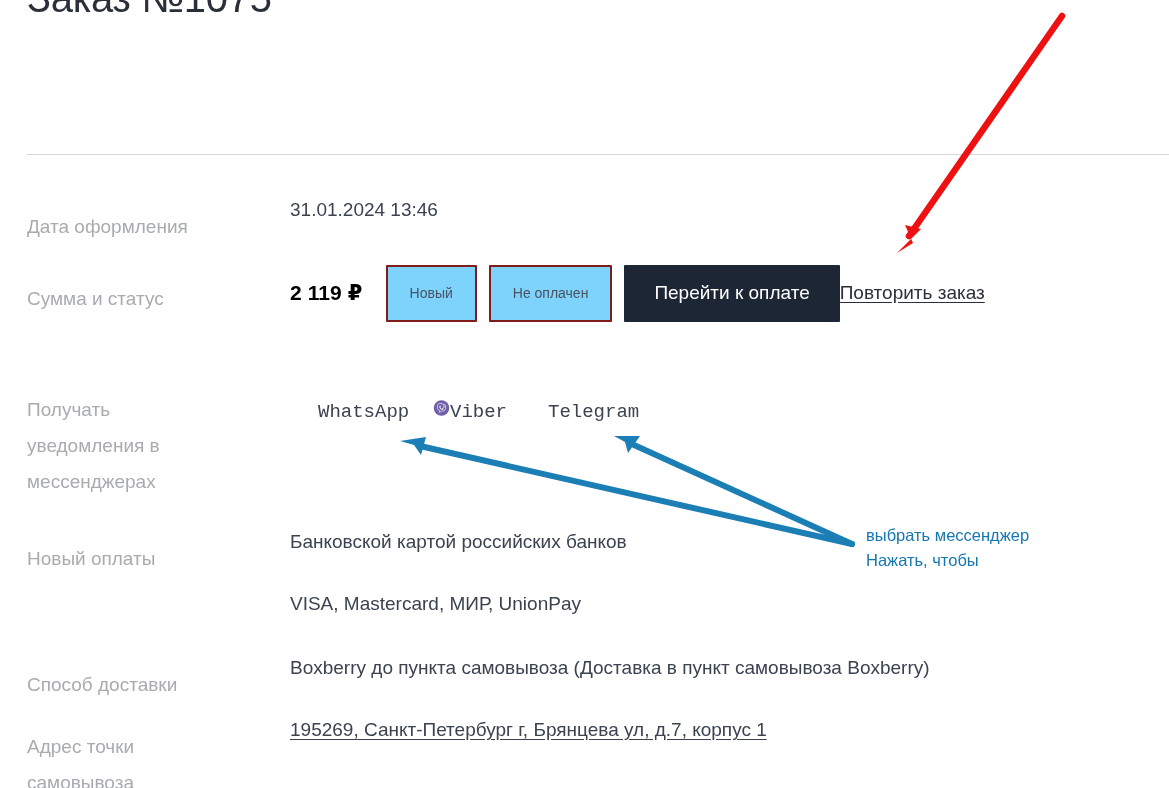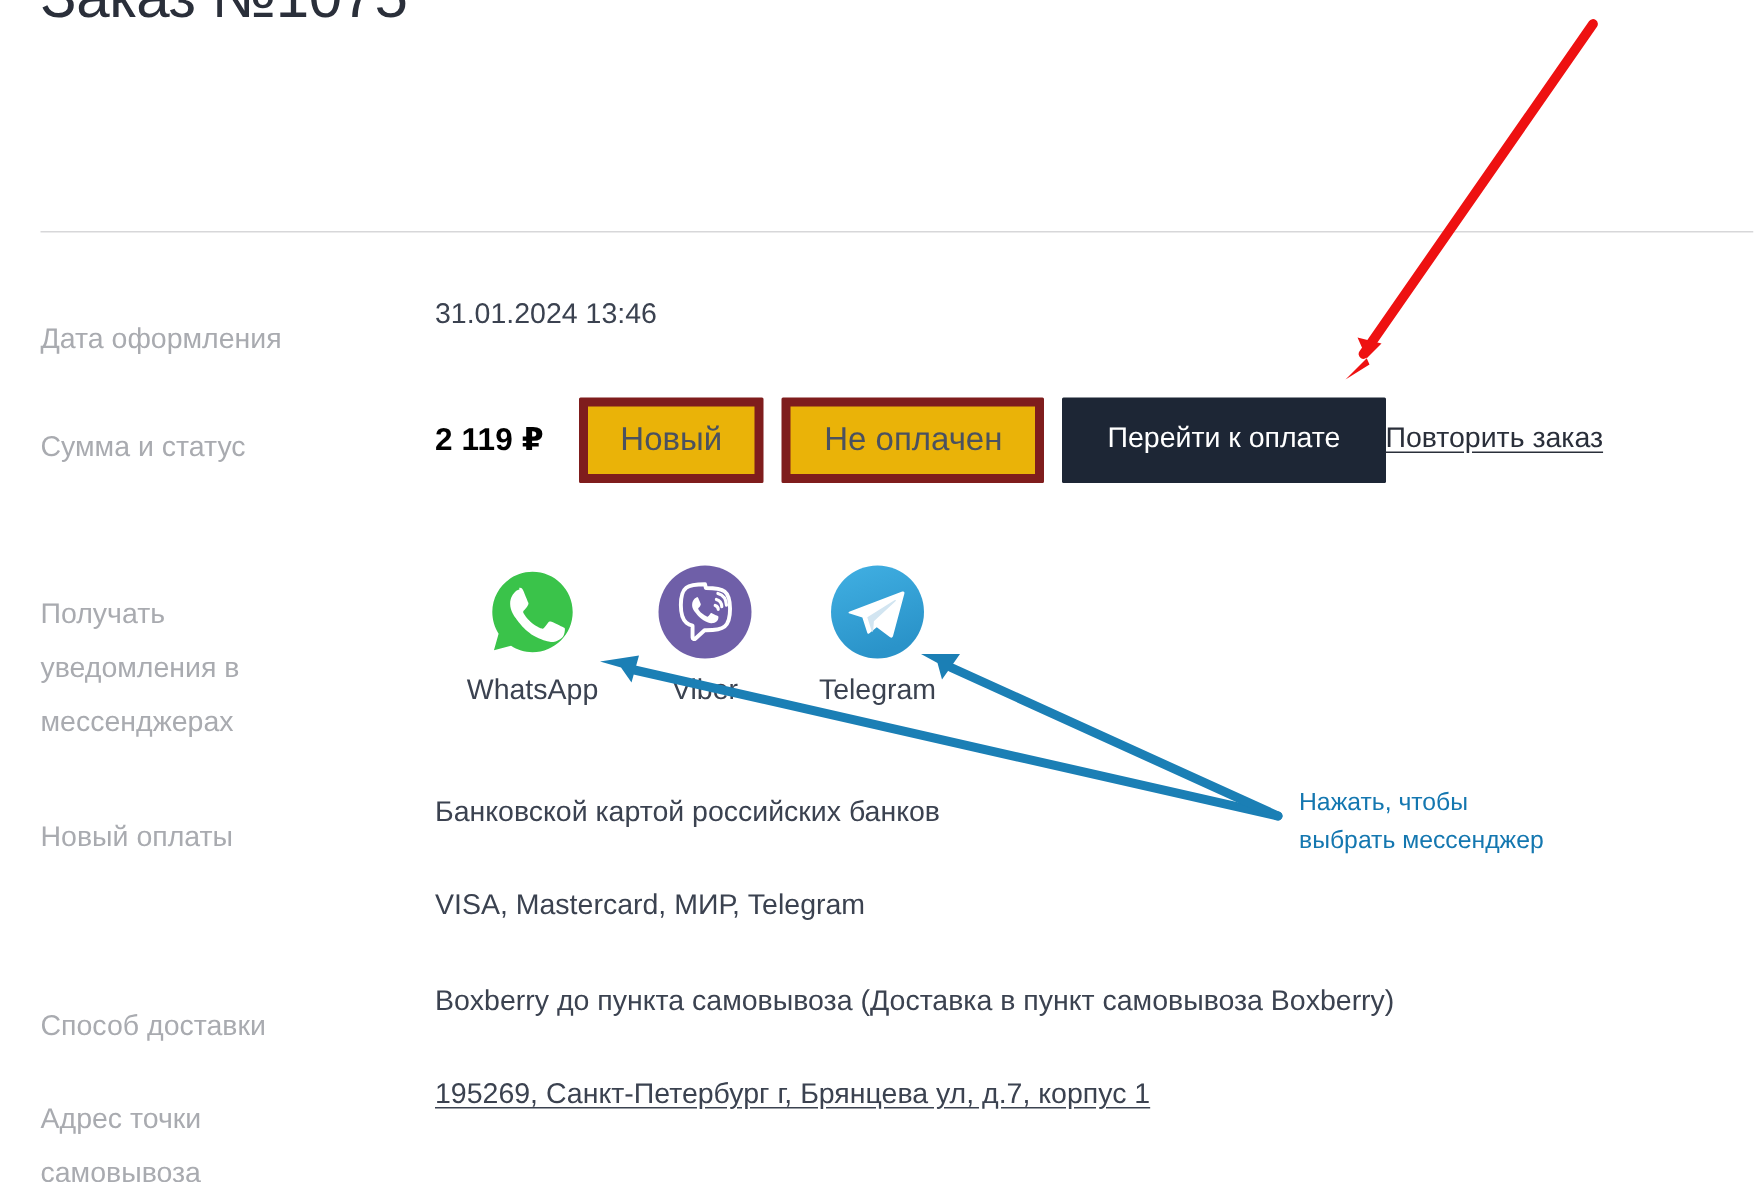--- a/index.html
+++ b/index.html
@@ -93,23 +93,23 @@
     white-space: nowrap;
     margin-right: 23px;
     letter-spacing: 0.1px;
   }
   .chip {
     display: inline-flex;
     align-items: center;
     justify-content: center;
     height: 57px;
     padding: 0 22px;
-    border: 6px solid #7f1d1d;
-    background: #eab308;
-    font-size: 22px;
+    border: 2px solid #7f1d1d;
+    background: #7dd3fc;
+    font-size: 14px;
     color: #4a5160;
     font-family: inherit;
     white-space: nowrap;
     cursor: pointer;
     margin-right: 12px;
     border-radius: 1px;
   }
   .chip-primary {
     display: inline-flex;
     align-items: center;
@@ -138,23 +138,24 @@
   .messengers {
     position: absolute;
     left: 291px;
     top: -1px;
     display: flex;
     gap: 41px;
   }
   .messenger {
     width: 74px;
     display: flex;
-    flex-direction: column;
+    flex-direction: row;
     align-items: center;
     cursor: pointer;
+    font-family: Liberation Mono, monospace;
   }
   .messenger .glyph {
     width: 68px; height: 68px;
     display: block;
   }
   .messenger .m-label {
     margin-top: 8px;
     font-size: 19px;
     color: #3b4250;
     white-space: nowrap;
@@ -259,21 +260,21 @@
       </div>
 
     </div>
   </div>
 
   <div class="row" id="row-pay">
     <div class="row-label">Новый оплаты</div>
     <div class="row-value">
       <div>Банковской картой российских банков</div>
       <div style="height:26px"></div>
-      <div>VISA, Mastercard, МИР, Telegram</div>
+      <div>VISA, Mastercard, МИР, UnionPay</div>
     </div>
   </div>
 
   <div class="row" id="row-del">
     <div class="row-label">Способ доставки</div>
     <div class="row-value">Boxberry до пункта самовывоза (Доставка в пункт самовывоза Boxberry)</div>
   </div>
 
   <div class="row" id="row-addr">
     <div class="row-label multiline">
@@ -297,17 +298,17 @@
       <path d="M400 441 L426 437 L421 455 L414 445 Z" fill="#1b7fb5"></path>
     </g>
 
     <g>
       <line x1="852" y1="544" x2="634" y2="445" stroke="#1b7fb5" stroke-width="6" stroke-linecap="round"></line>
       <path d="M614 436 L640 436 L628 453 L625 442 Z" fill="#1b7fb5"></path>
     </g>
   </svg>
 
   <div class="anno-text">
+    <div>выбрать мессенджер</div>
     <div>Нажать, чтобы</div>
-    <div>выбрать мессенджер</div>
   </div>
 
 </div>
 
 </body></html>

